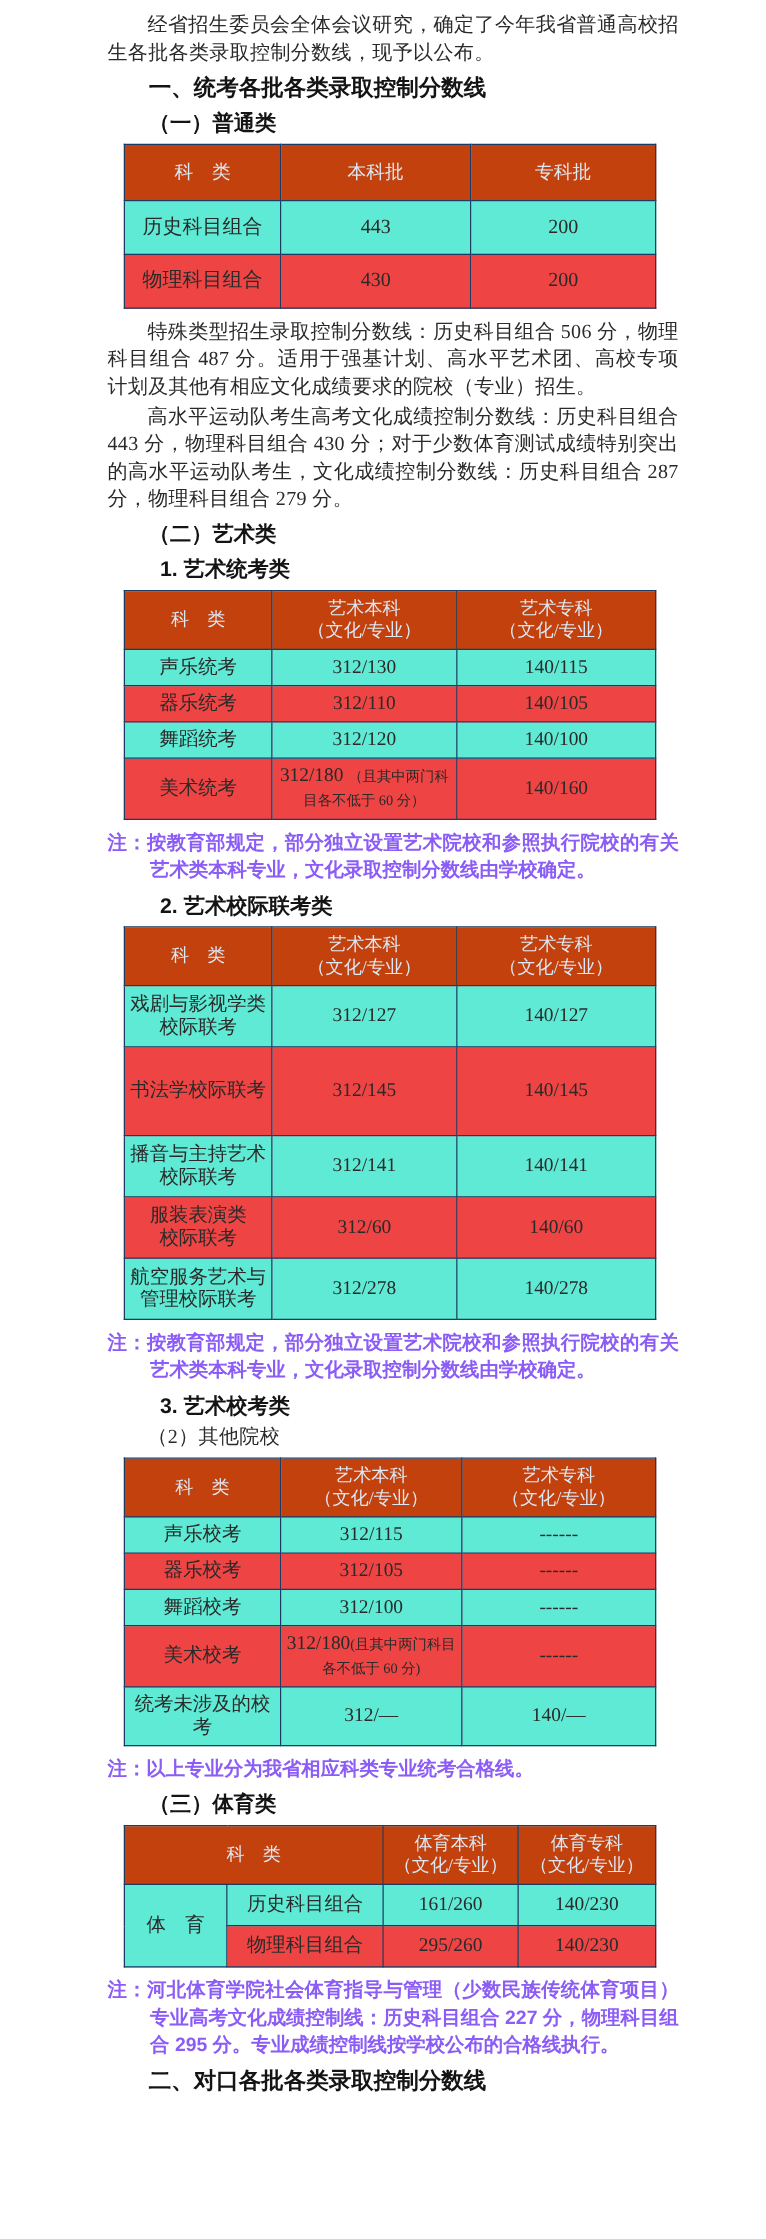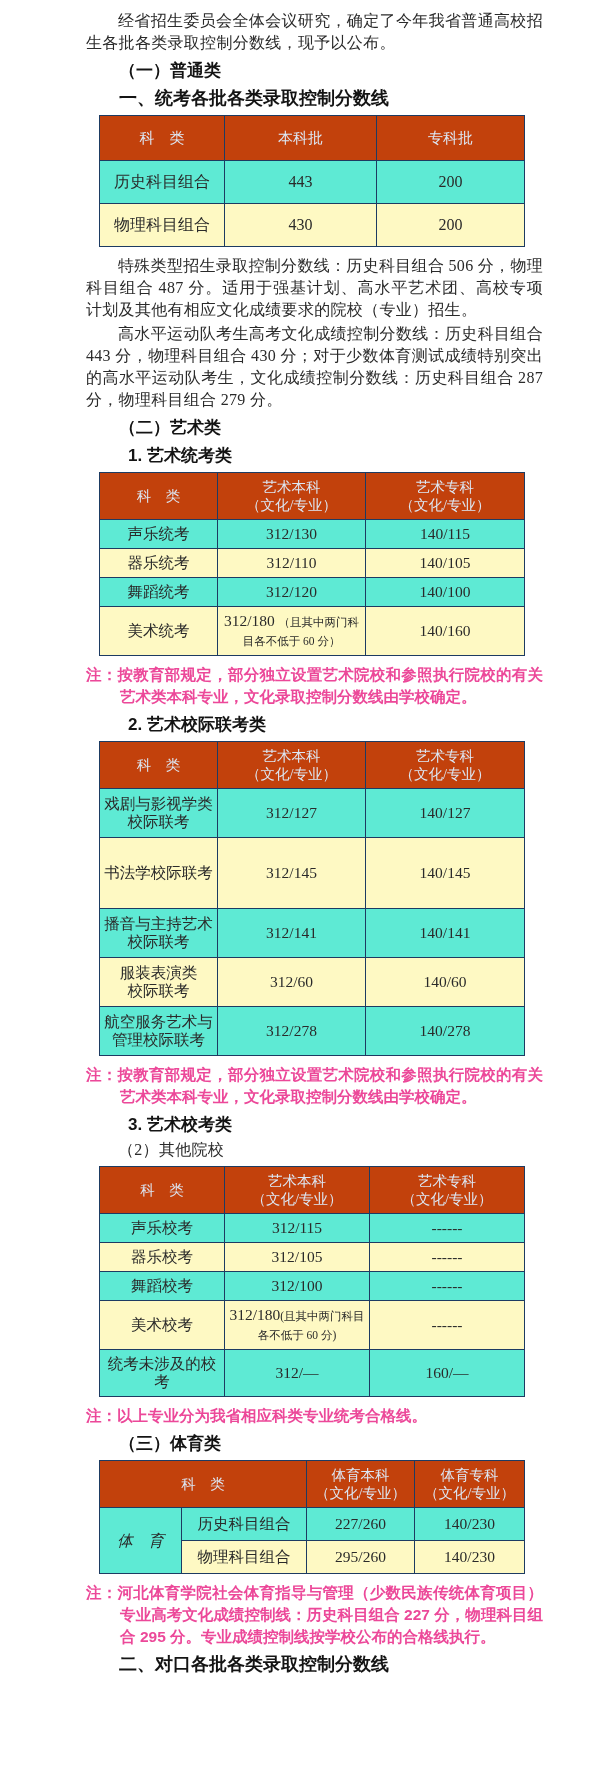--- a/index.html
+++ b/index.html
@@ -27,21 +27,21 @@
     color: #141414;
     margin: 5px 0 3px 33px;
     font-size: 18px;
     line-height: 23px;
   }
   .heading.sub { font-size: 17px; }
   .heading.num { margin-left: 42px; font-size: 17px; }
   .note {
     font-family: "Liberation Sans", "DejaVu Sans", sans-serif;
     font-weight: bold;
-    color: #ec4899;
+    color: #8b5cf6;
     font-size: 15.5px;
     line-height: 22px;
     margin: 4px 0 5px 0;
     padding-left: 2.2em;
     text-indent: -2.2em;
     text-align: justify;
   }
 
   table.tbl {
     border-collapse: collapse;
@@ -60,41 +60,41 @@
     color: #dde8f5;
     font-weight: normal;
     font-size: 14.5px;
     line-height: 18px;
     padding: 5px 2px;
   }
   .tbl td {
     font-size: 15.5px;
     line-height: 18px;
     padding: 5px 3px;
-    background: #fef9c3;
+    background: #ef4444;
   }
   tr.alt td { background: #5eead4; }
-  td.alt-cell { background: #b9cde5; font-style: italic; }
+  td.alt-cell { background: #b9cde5; }
 
   .t1 th { padding: 13px 2px; font-size: 15px; }
   .t1 td { padding: 12px 3px; font-size: 16px; }
   .t3 td { padding: 6px 3px; }
   .t3 tr.tall td { padding: 26px 3px; }
   .t5 td { padding: 7px 3px; }
   .small-note { font-size: 11.5px; }
 </style>
 </head>
 <body>
 
 <div class="page">
 
   <p class="body">经省招生委员会全体会议研究，确定了今年我省普通高校招生各批各类录取控制分数线，现予以公布。</p>
 
+  <div class="heading">一、统考各批各类录取控制分数线</div>
   <div class="heading sub">（一）普通类</div>
-  <div class="heading">一、统考各批各类录取控制分数线</div>
 
   <table class="tbl t1">
     <colgroup>
         <col style="width:125px">
         <col style="width:152px">
         <col style="width:148px">
       </colgroup>
     <thead>
       <tr>
         <th>科　类</th>
@@ -251,21 +251,21 @@
         <td>------</td>
       </tr>
       <tr>
         <td>美术校考</td>
         <td><span>312/180</span><span class="small-note">(且其中两门科目各不低于 60 分)</span></td>
         <td>------</td>
       </tr>
       <tr class="alt">
         <td>统考未涉及的校考</td>
         <td>312/—</td>
-        <td>160/—</td>
+        <td>140/—</td>
       </tr>
     </tbody>
   </table>
 
   <p class="note">注：以上专业分为我省相应科类专业统考合格线。</p>
 
   <div class="heading sub">（三）体育类</div>
 
   <table class="tbl t5">
     <colgroup>
@@ -280,21 +280,21 @@
         <th>体育本科
 （文化/专业）</th>
         <th>体育专科
 （文化/专业）</th>
       </tr>
     </thead>
     <tbody>
       <tr class="alt">
         <td rowspan="2" class="alt-cell">体　育</td>
         <td>历史科目组合</td>
-        <td>227/260</td>
+        <td>161/260</td>
         <td>140/230</td>
       </tr>
       <tr>
         <td>物理科目组合</td>
         <td>295/260</td>
         <td>140/230</td>
       </tr>
     </tbody>
   </table>
 

